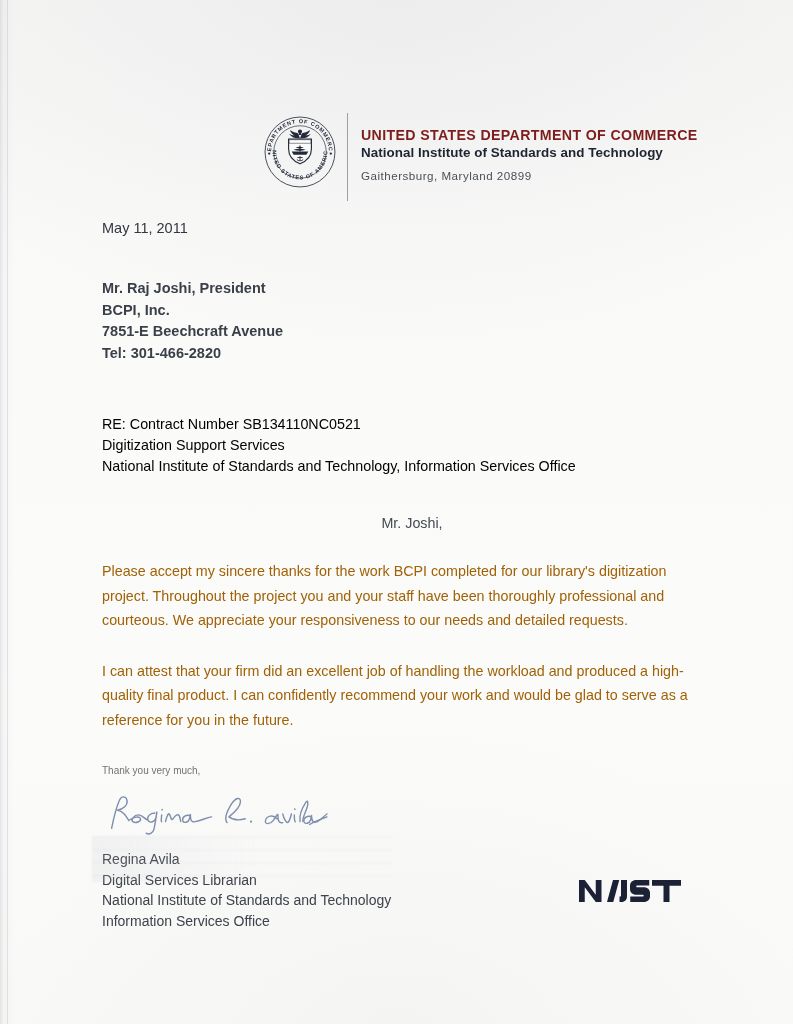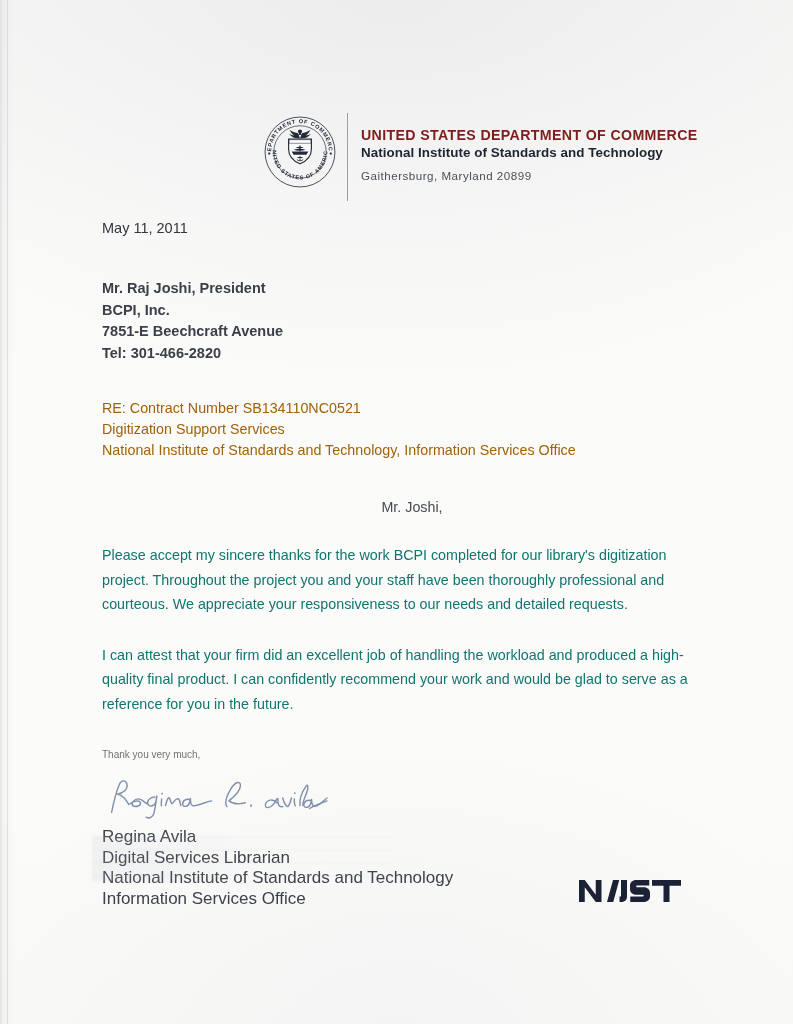--- a/index.html
+++ b/index.html
@@ -118,40 +118,40 @@
   #recipient-block {
     margin-top: 40px;
     font-size: 14.5px;
     line-height: 21.5px;
     color: #3a3f48;
     font-weight: bold;
   }
   #recipient-block div { white-space: nowrap; }
 
   #re-block {
-    margin-top: 34px;
+    margin-top: 50px;
     font-size: 14.3px;
     line-height: 21px;
-    color: #a16207;
+    color: #000000;
   }
   #re-block div { white-space: nowrap; }
 
   #salutation {
     margin-top: 36px;
     font-size: 14.3px;
     line-height: 20px;
     color: #454a53;
     text-align: center;
   }
 
   .para {
     margin-top: 26px;
     font-size: 14.3px;
     line-height: 24.5px;
-    color: #0f766e;
+    color: #a16207;
     max-width: 600px;
   }
   #para-2 { margin-top: 26px; max-width: 608px; }
 
   #closing {
     margin-top: 29px;
     font-size: 10px;
     line-height: 20px;
     color: #737373;
   }
@@ -159,22 +159,22 @@
   
   #signature {
     margin-top: 8px;
     height: 48px;
     width: 260px;
     position: relative;
   }
   #signature svg { display: block; }
 
   #signature-block {
-    margin-top: 6px;
-    font-size: 17px;
+    margin-top: 12px;
+    font-size: 14px;
     line-height: 20.5px;
     color: #3d424b;
   }
   #signature-block div { white-space: nowrap; }
 
   
   #bleed-through {
     position: absolute;
     left: 92px;
     top: 836px;

